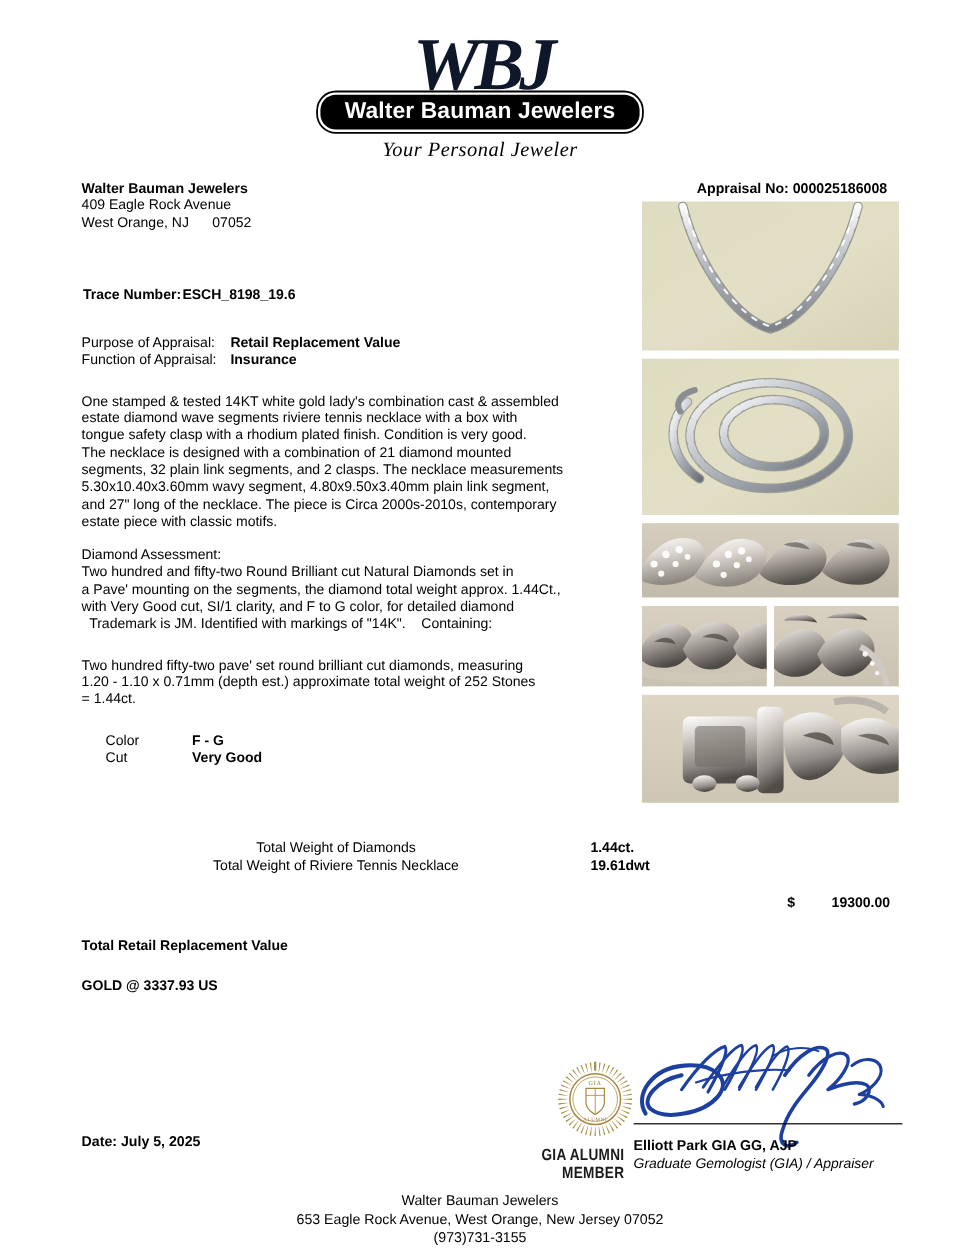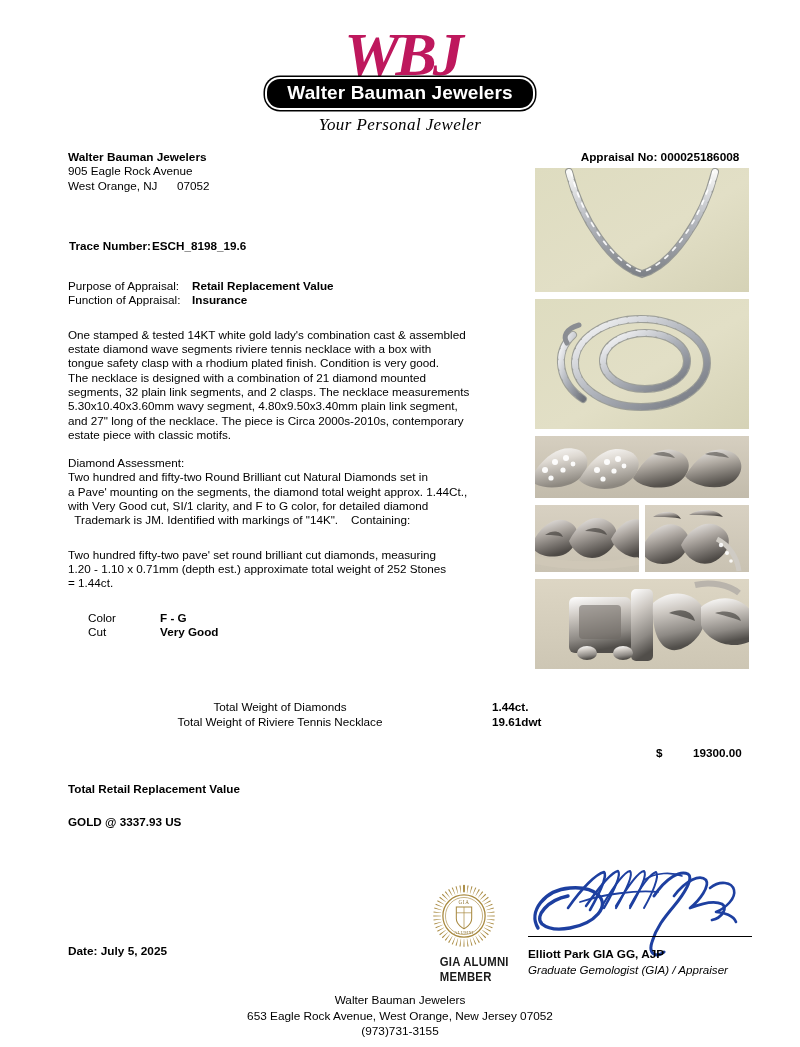--- a/index.html
+++ b/index.html
@@ -32,21 +32,21 @@
     flex-direction: column;
     align-items: center;
   }
   .logo-mono {
     font-family: "Liberation Serif", serif;
     font-size: 62px;
     font-weight: 700;
     font-style: italic;
     letter-spacing: -4px;
     line-height: 0.92;
-    color: #be185d;
+    color: #0f172a;
     margin-bottom: -4px;
     padding-left: 4px;
   }
   .logo-bar {
     background: #000;
     color: #fff;
     border-radius: 13px;
     padding: 3px 20px 4px 20px;
     font-size: 19px;
     font-weight: 700;
@@ -137,21 +137,21 @@
     left: 68px;
     top: 944px;
     font-size: 11.8px;
     font-weight: 700;
   }
   .gia-seal-wrap {
     position: absolute;
     left: 432px;
     top: 884px;
     width: 96px;
-    text-align: left;
+    text-align: right;
   }
   .gia-caption {
     font-family: "Liberation Sans", sans-serif;
     font-size: 13.5px;
     font-weight: 700;
     letter-spacing: 0.3px;
     color: #1a1a1a;
     line-height: 15px;
     margin-top: 2px;
     transform: scaleX(0.84);
@@ -199,21 +199,21 @@
 
   <div class="logo-block">
     <div class="logo-mono">WBJ</div>
     <div class="logo-bar">Walter Bauman Jewelers</div>
     <div class="logo-tag">Your Personal Jeweler</div>
   </div>
 
   <div class="left-col">
 
     <div class="firm-name">Walter Bauman Jewelers</div>
-    <div class="addr-line">905 Eagle Rock Avenue</div>
+    <div class="addr-line">409 Eagle Rock Avenue</div>
     <div class="addr-line" style="white-space:pre">West Orange, NJ      07052</div>
 
     <div class="spacer-26"></div>
     <div class="spacer-20"></div>
 
     <div class="trace-row">
       <div class="k">Trace Number:</div>
       <div class="v">ESCH_8198_19.6</div>
     </div>
 

